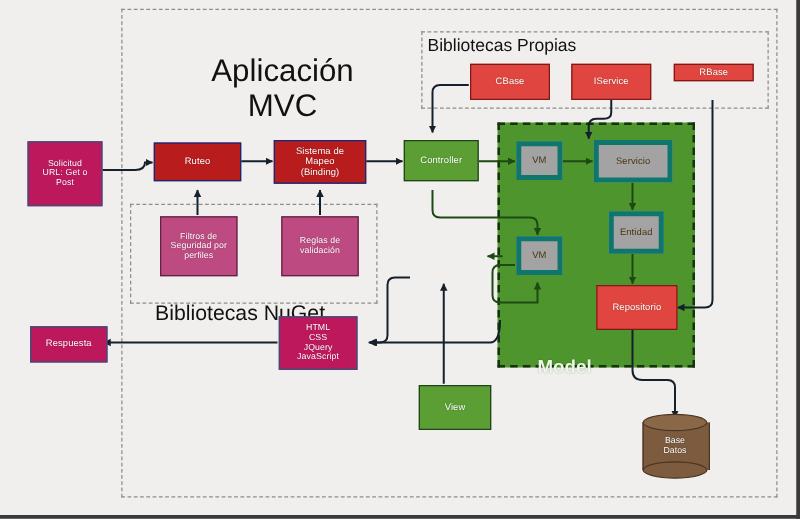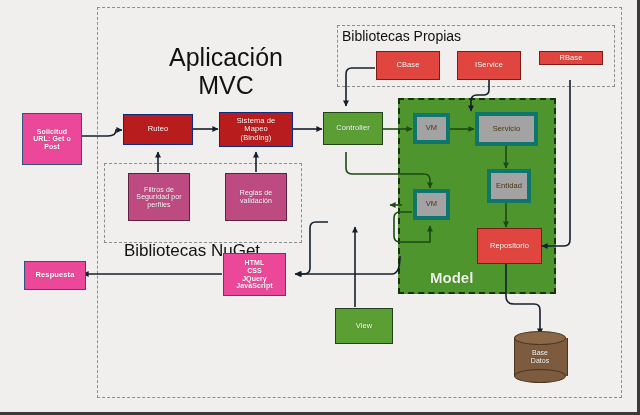--- a/index.html
+++ b/index.html
@@ -23,21 +23,21 @@
     box-sizing:border-box;
     display:flex;align-items:center;justify-content:center;
     text-align:center;
     color:#ffffff;
     line-height:1.08;
     letter-spacing:.1px;
     text-shadow:0 0 1px rgba(0,0,0,.35);
     overflow:hidden;
     white-space:pre-line;
   }
-  .blue-light{background:#ec4899;border:1px solid #30527e;color:#ffffff;font-weight:bold;}
+  .blue-light{background:#be185d;border:1px solid #30527e;color:#ffffff;}
   .blue-dark{background:#b91c1c;border:1px solid #0b2a80;color:#ffffff;}
   .pink{background:#bd4a80;border:1px solid #5d2340;color:#ffffff;}
   .green{background:#5a9e34;border:1px solid #22421a;color:#ffffff;}
   .red{background:#e0463f;border:1px solid #7e1b17;color:#ffffff;}
   .orange{background:#a3a3a3;border:4px solid #0f766e;color:#4a3410;text-shadow:none;}
   
   .group{
     position:absolute;
     box-sizing:border-box;
     border:1px dashed #8d8d8a;
@@ -51,20 +51,21 @@
   }
   .model-box{
     position:absolute;
     box-sizing:border-box;
     background:#4f952d;
     border:2px dashed #17320f;
   }
   .model-label{
     position:absolute;color:#eef7e6;font-size:15px;font-weight:700;
     text-shadow:0 0 1px rgba(0,0,0,.4);
+    margin-top:16px;
   }
   .title{
     position:absolute;
     color:#111;
     font-size:25px;
     line-height:1.12;
     text-align:center;
     white-space:pre-line;
     font-weight:400;
   }

